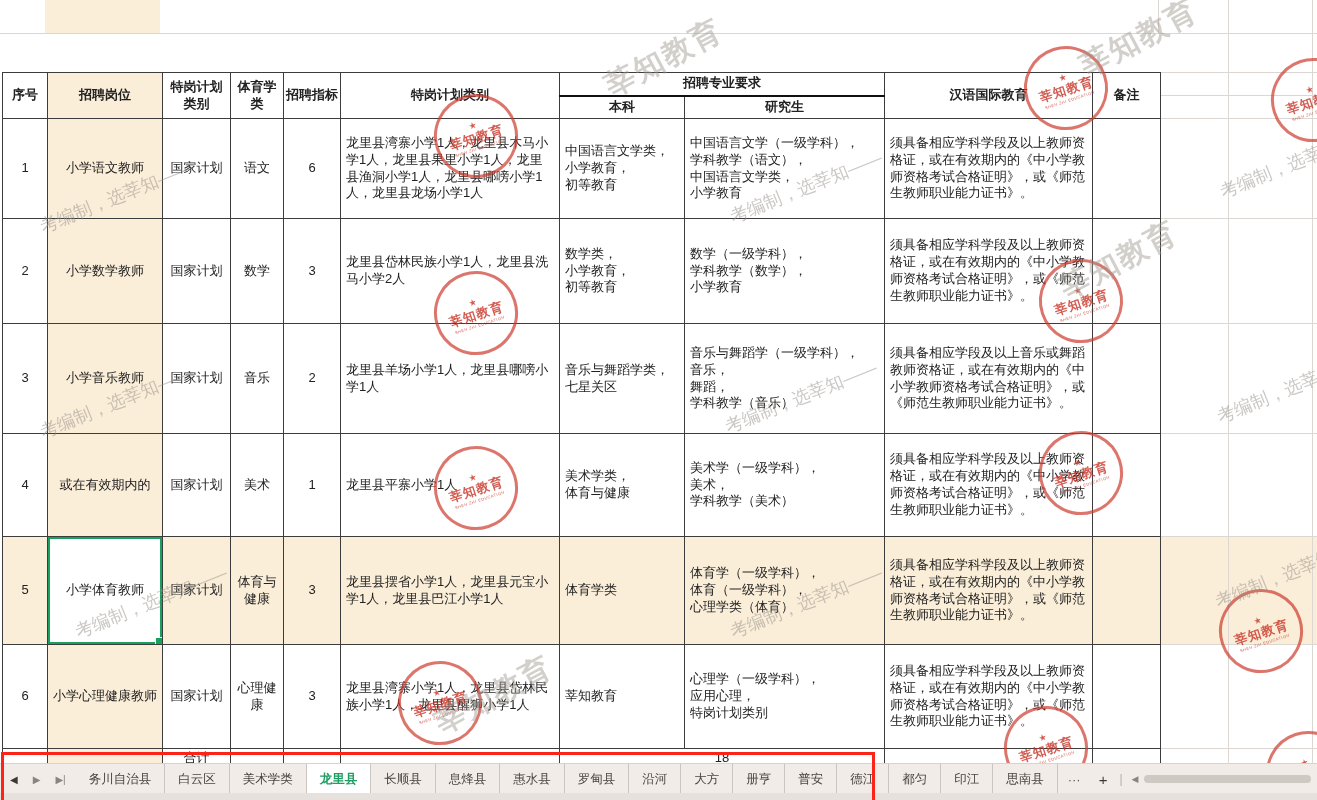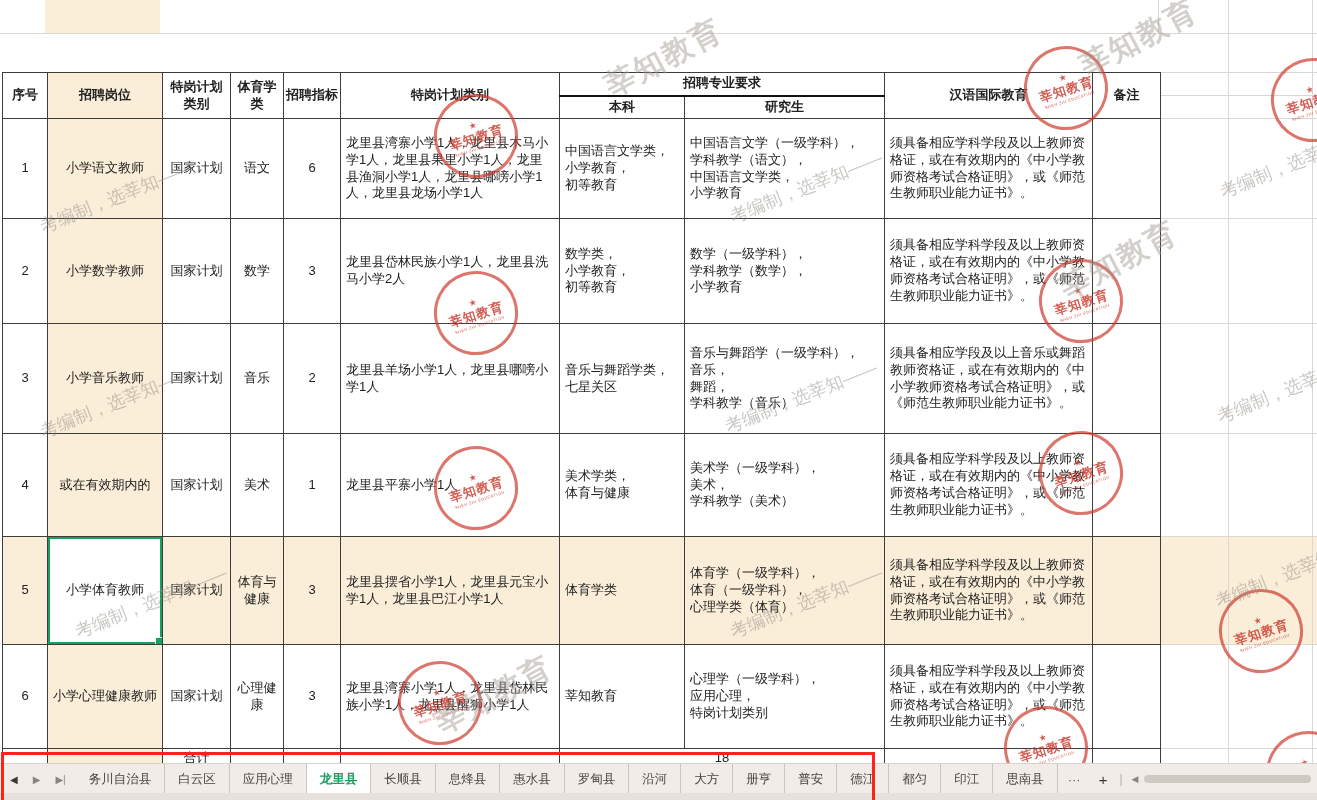--- a/index.html
+++ b/index.html
@@ -297,21 +297,21 @@
 
   <div class="tabbar">
     <div class="tab-nav">
       <span class="first">◀</span>
       <span>▶</span>
       <span>▶|</span>
     </div>
     <div class="tabs" id="tabs">
         <div class="tab">务川自治县</div>
         <div class="tab">白云区</div>
-        <div class="tab">应用心理</div>
+        <div class="tab">美术学类</div>
         <div class="tab active">龙里县</div>
         <div class="tab">长顺县</div>
         <div class="tab">息烽县</div>
         <div class="tab">惠水县</div>
         <div class="tab">罗甸县</div>
         <div class="tab">沿河</div>
         <div class="tab">大方</div>
         <div class="tab">册亨</div>
         <div class="tab">普安</div>
         <div class="tab">德江</div>

